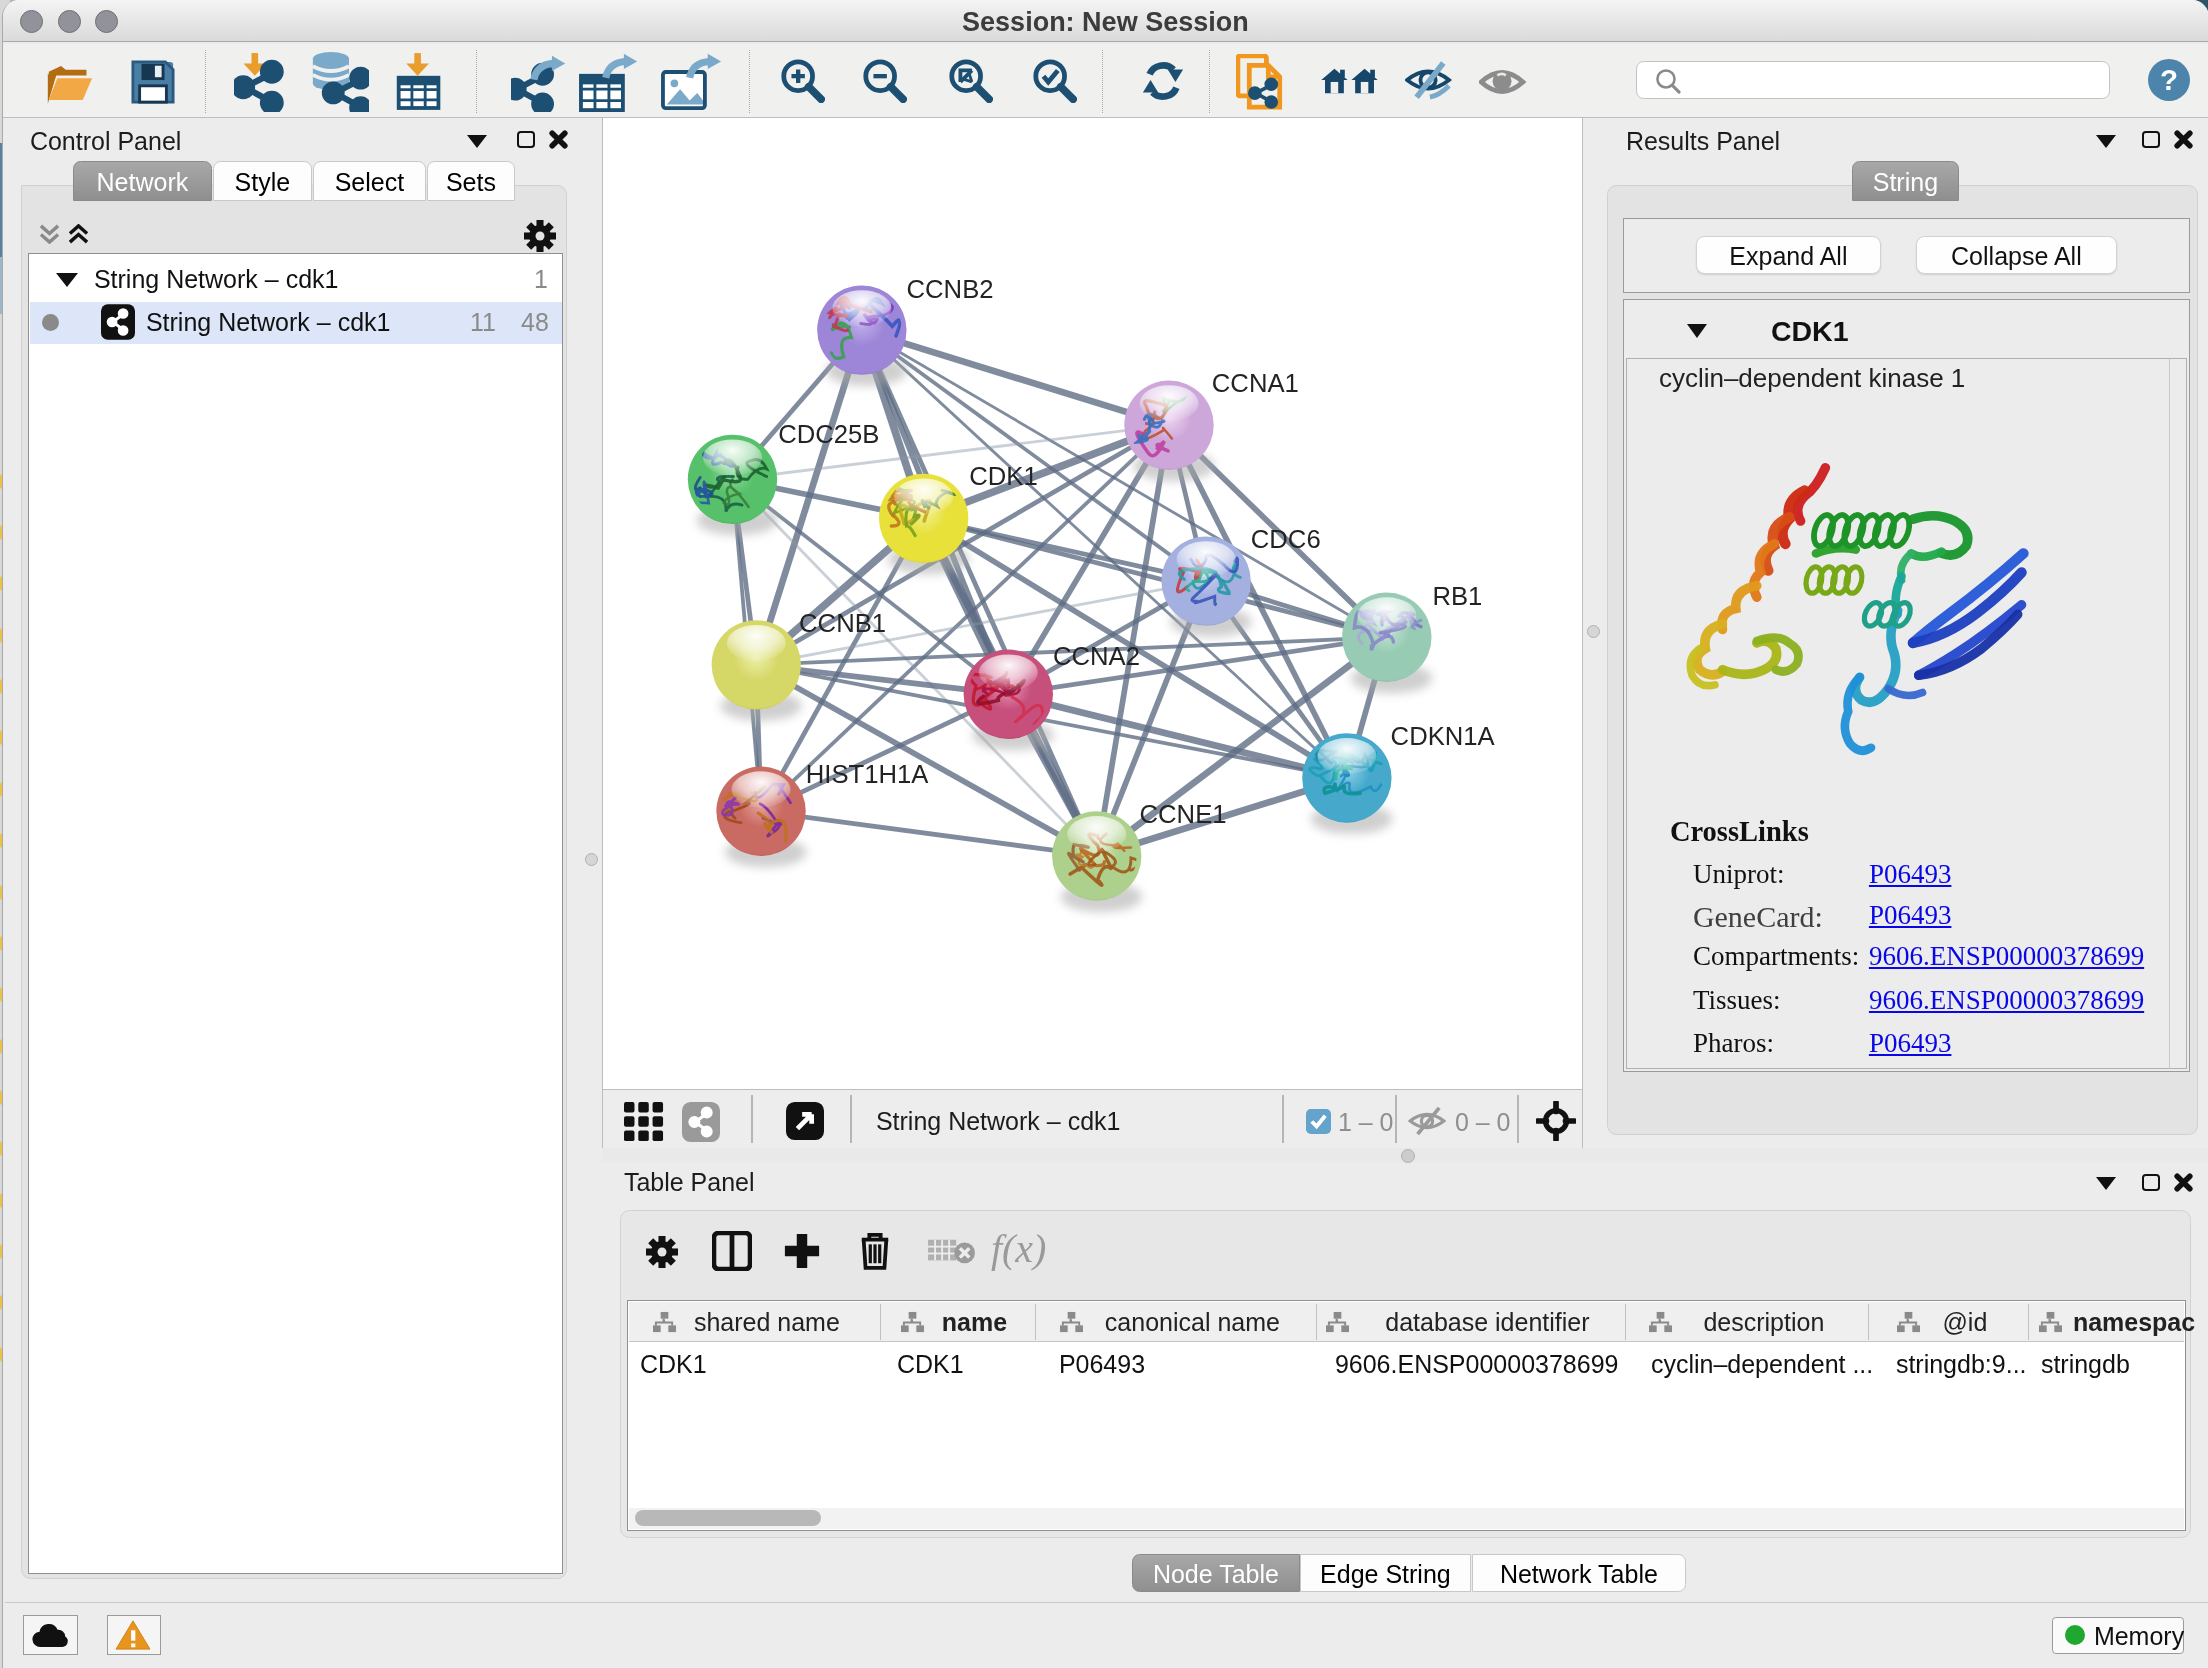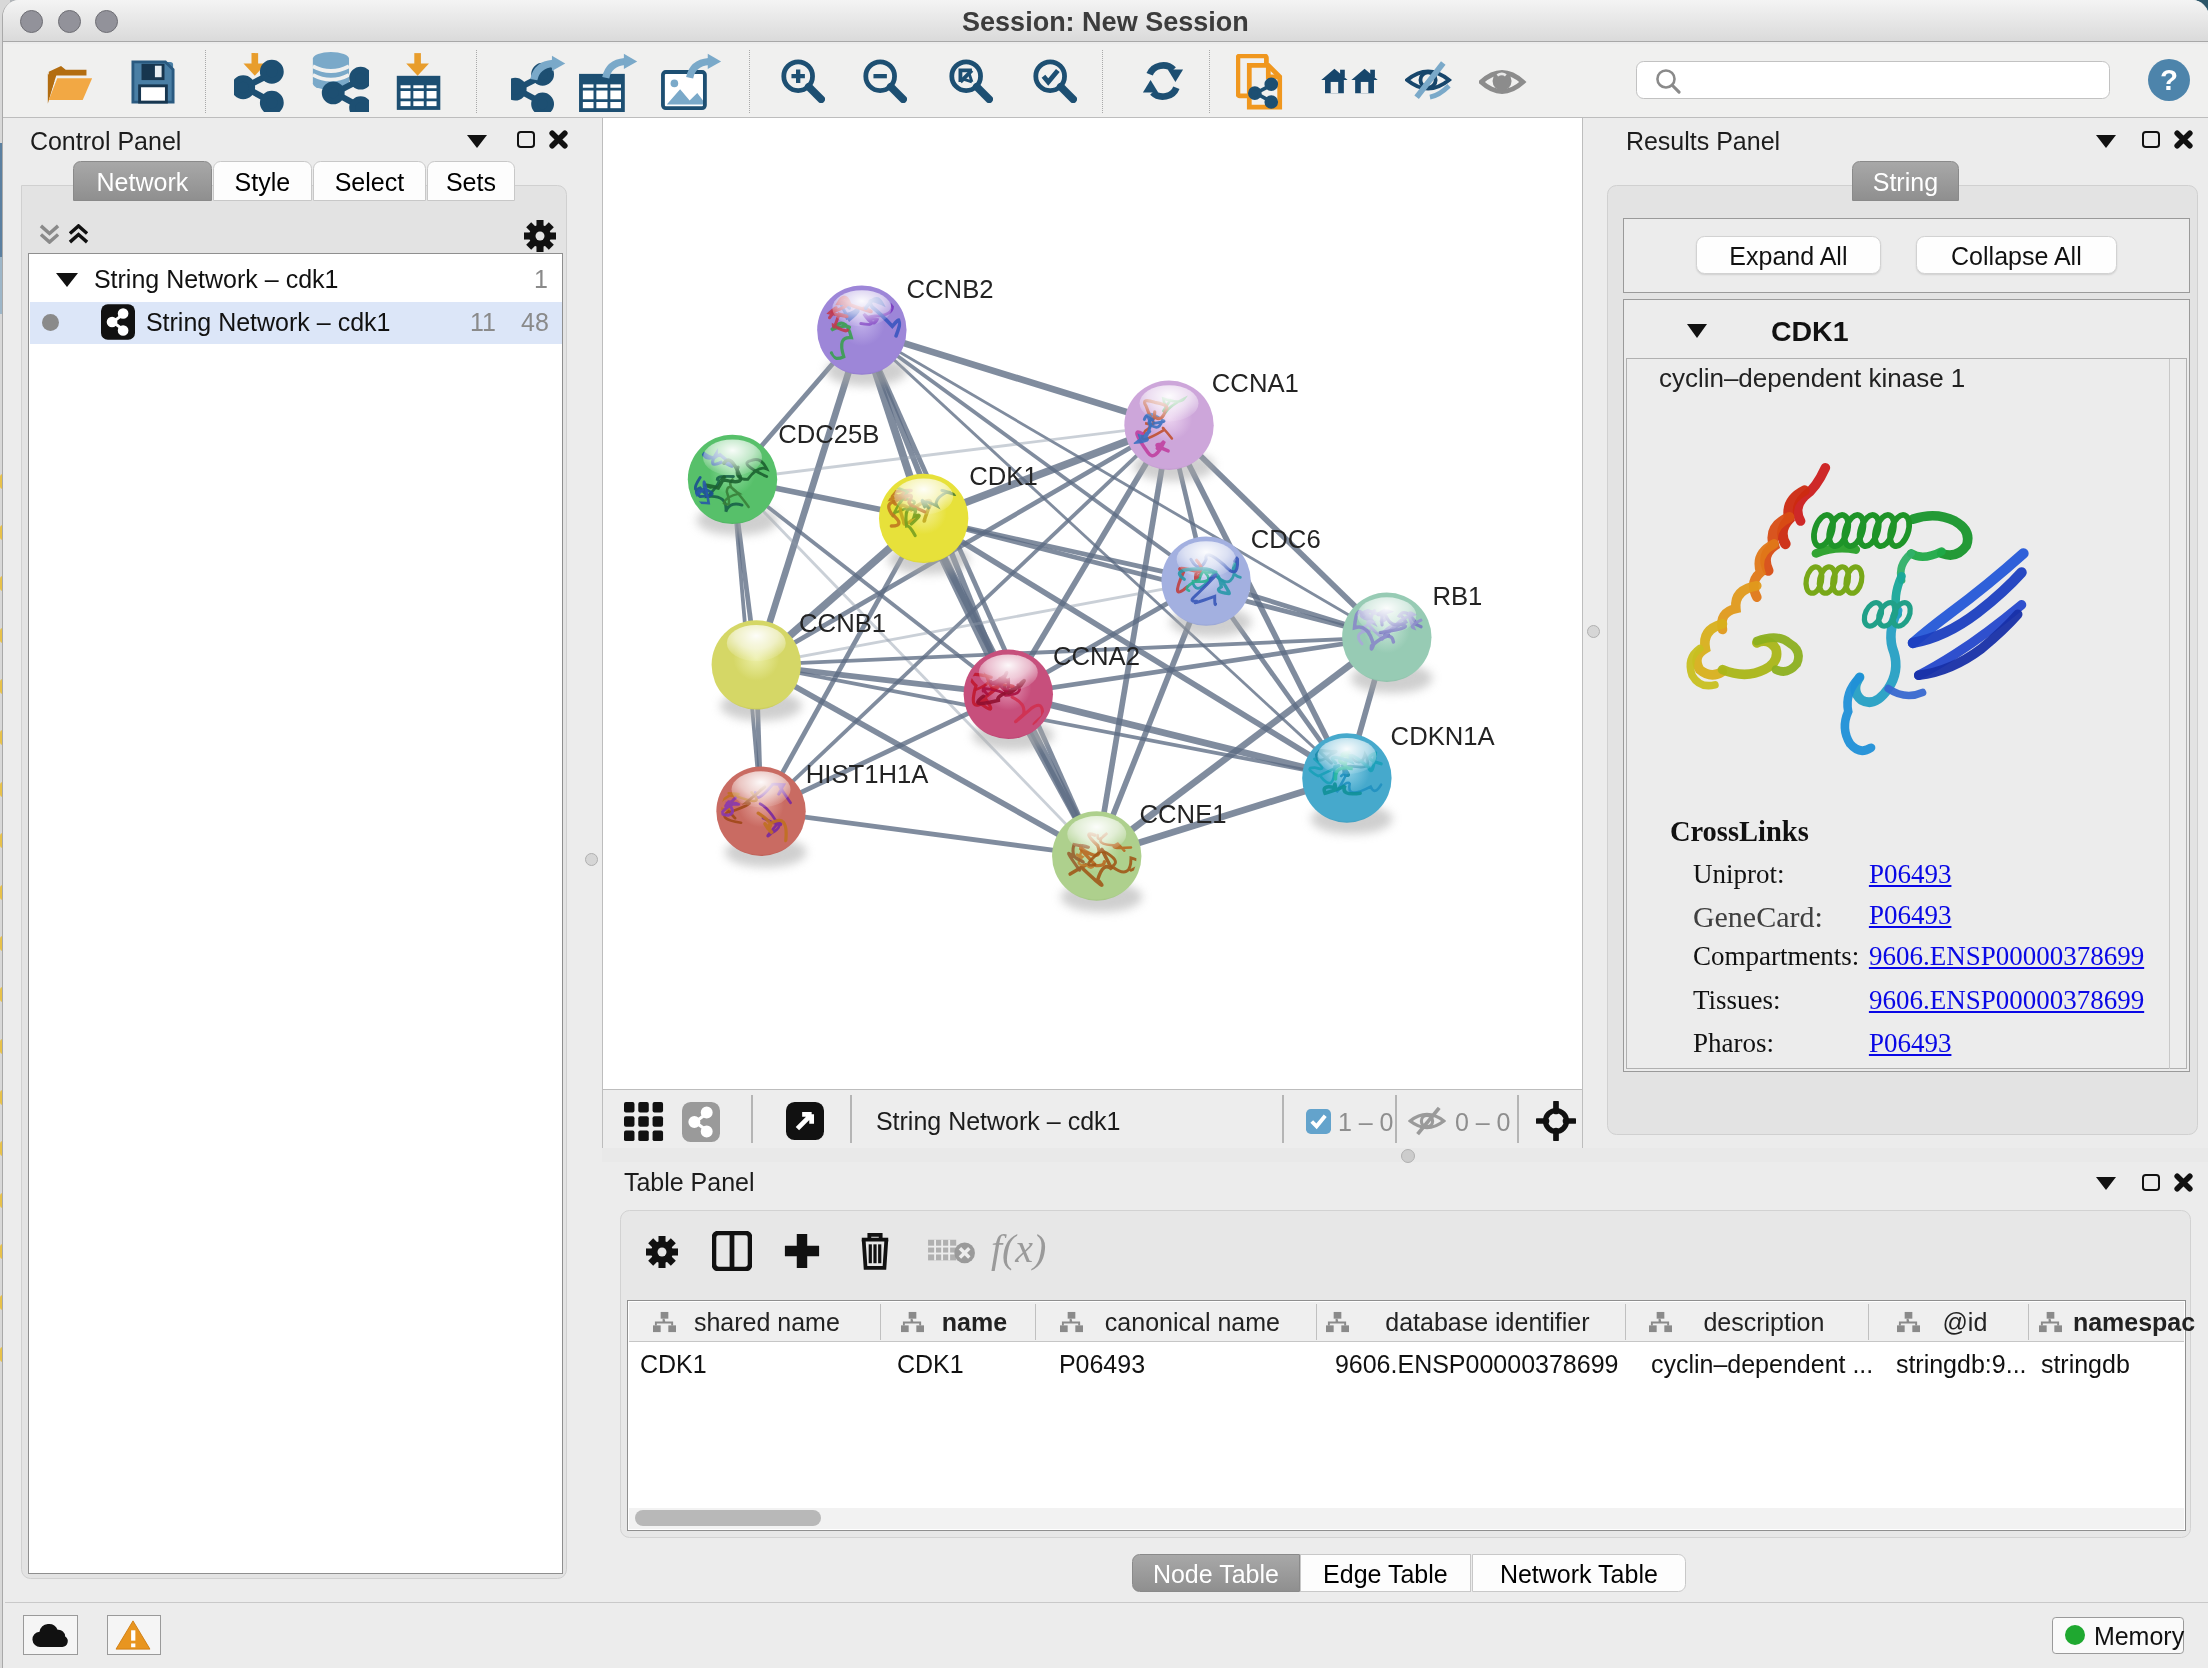--- a/index.html
+++ b/index.html
@@ -800,21 +800,21 @@
     <div class="abs" style="left:637px;top:1350px;font-size:25px;color:#111;white-space:nowrap;">CDK1</div>
     <div class="abs" style="left:894px;top:1350px;font-size:25px;color:#111;white-space:nowrap;">CDK1</div>
     <div class="abs" style="left:1056px;top:1350px;font-size:25px;color:#111;white-space:nowrap;">P06493</div>
     <div class="abs" style="left:1332px;top:1350px;font-size:25px;color:#111;white-space:nowrap;">9606.ENSP00000378699</div>
     <div class="abs" style="left:1648px;top:1350px;font-size:25px;color:#111;white-space:nowrap;">cyclin–dependent ...</div>
     <div class="abs" style="left:1893px;top:1350px;font-size:25px;color:#111;white-space:nowrap;">stringdb:9...</div>
     <div class="abs" style="left:2038px;top:1350px;font-size:25px;color:#111;white-space:nowrap;">stringdb</div>
     <div class="abs" style="left:626px;top:1508px;width:1555px;height:21px;background:#f2f2f2;"></div>
     <div class="abs" style="left:632px;top:1510px;width:186px;height:16px;background:#b8b8b8;border-radius:8.6px;"></div>
     <div class="tab tabsel" style="left:1129px;top:1554px;width:168px;height:38px;line-height:38px;border-radius:7.6px 0 0 7.6px;">Node Table</div>
-    <div class="tab" style="left:1297px;top:1554px;width:171px;height:38px;line-height:38px;border-radius:0;">Edge Table</div>
+    <div class="tab" style="left:1297px;top:1554px;width:171px;height:38px;line-height:38px;border-radius:0;">Edge String</div>
     <div class="tab" style="left:1469px;top:1554px;width:214px;height:38px;line-height:38px;border-radius:0 7.6px 7.6px 0;">Network Table</div>
 <div class="abs" style="left:1.9px;top:1602px;width:2207px;height:67px;background:#ececec;border-top:1.9px solid #c9c9c9;"></div>
     <div class="abs" style="left:20px;top:1615px;width:55px;height:40px;background:#f5f5f5;border:1.9px solid #9a9a9a;"></div>
     <svg class="abs" style="left:28.5px;top:1622px" width="38" height="27" viewBox="0 0 40 28">
 <path d="M10 26 a8 8 0 0 1 -1 -16 a10 10 0 0 1 19 -2 a7 7 0 0 1 8 7 a6 6 0 0 1 -3 11 Z" fill="#111"></path>
     </svg>
     <div class="abs" style="left:104px;top:1615px;width:54px;height:40px;background:#f5f5f5;border:1.9px solid #9a9a9a;"></div>
     <svg class="abs" style="left:111px;top:1619px" width="38" height="32" viewBox="0 0 40 34">
 <path d="M20 2 L38 32 L2 32 Z" fill="#e89520" stroke="#d07d10" stroke-width="1"></path>
 <rect x="18" y="12" width="4.5" height="11" fill="#fff"></rect>

